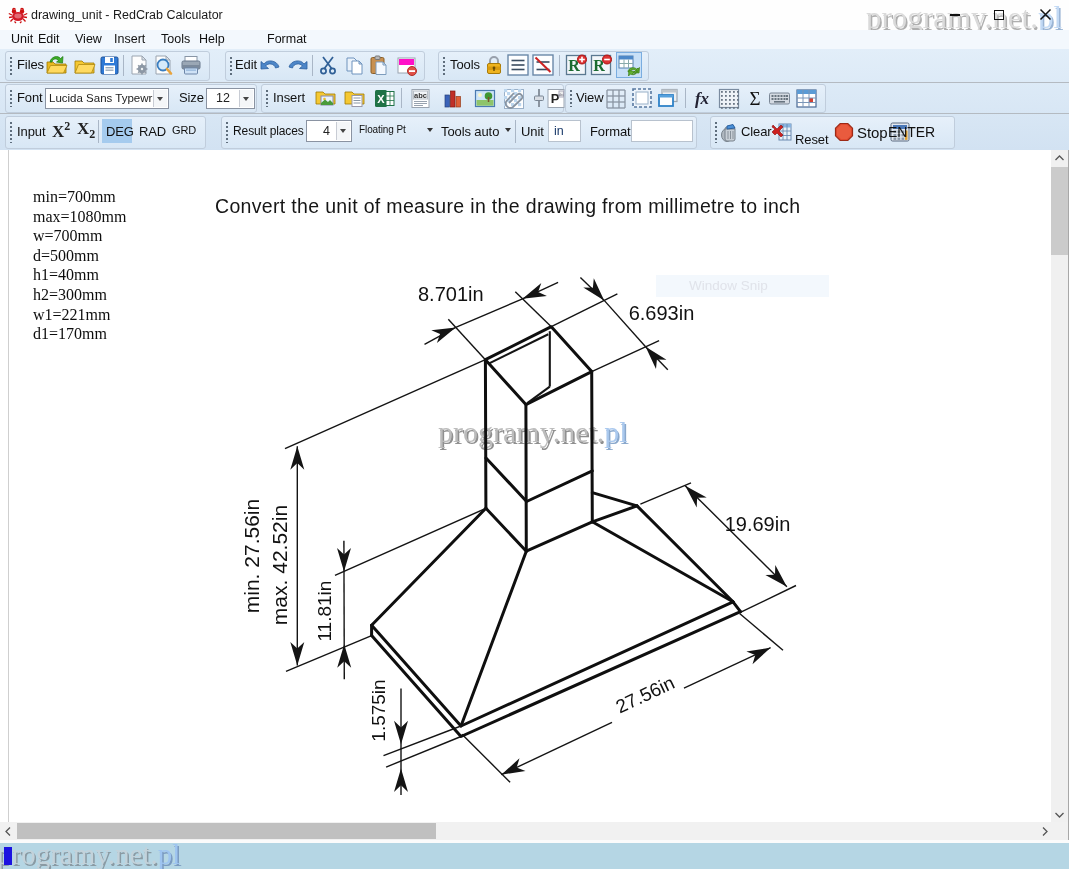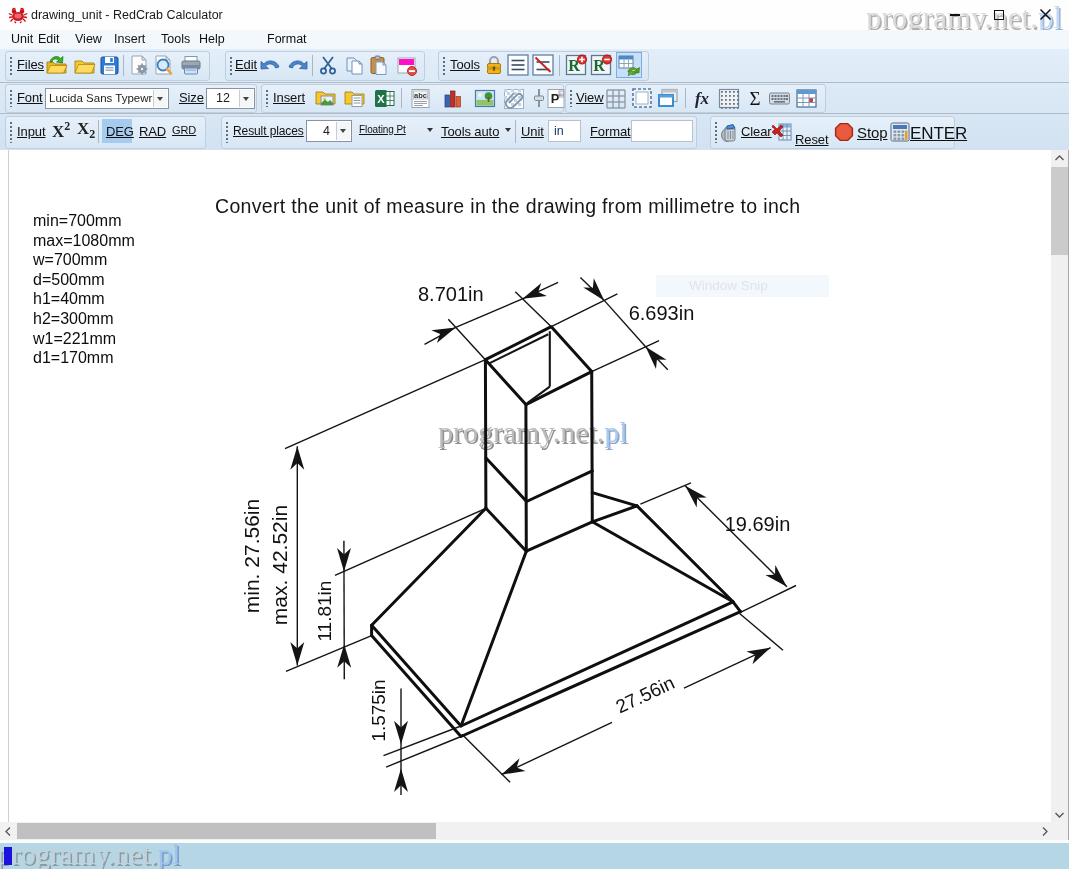--- a/index.html
+++ b/index.html
@@ -6,28 +6,28 @@
 #titlebar{left:0;top:0;width:1069px;height:30px;background:#fefefe;border-bottom:1px solid #e8eef5;}
 #title{left:31px;top:8px;font-size:12.5px;color:#1a1a1a;}
 .wm{font-family:"Liberation Serif",serif;white-space:nowrap;}
 #wmtop{left:866px;top:0px;font-size:31px;color:#dadada;text-shadow:1.5px 2px 0 #aeaeae;}
 #wmtop .pl{color:#c2d9f4;text-shadow:1.5px 2px 0 #9ab4d4;}
 #menubar{left:0;top:30px;width:1069px;height:19px;background:#f3f8fd;font-size:12.5px;color:#111;}
 #menubar span{position:absolute;top:2px;}
 #tbar{left:0;top:49px;width:1069px;height:101px;background:linear-gradient(#e2eef9,#d2e2f2);border-bottom:1px solid #c7d6e6;}
 .grp{position:absolute;border:1px solid #c0cddc;border-radius:3px;background:linear-gradient(#e6f0fa,#d8e7f5);}
 .grip{position:absolute;left:4px;top:5px;width:2px;bottom:5px;background-image:linear-gradient(#5f6e7d 2px,transparent 2px);background-size:2px 4px;}
-.glabel{position:absolute;font-size:12.5px;color:#111;letter-spacing:-0.1px;text-decoration:underline;}
+.glabel{position:absolute;font-size:12.5px;color:#111;letter-spacing:-0.1px;}
 .combo{position:absolute;background:#fff;border:1px solid #8a93a2;font-size:12.5px;color:#222;}
 .ddbtn{position:absolute;right:1px;top:1px;bottom:1px;width:13px;background:#f4f6f8;border-left:1px solid #c8ccd4;}
 .ddbtn:after{content:"";position:absolute;left:3px;top:7px;border:3.5px solid transparent;border-top:4.5px solid #444;}
 .darr{display:inline-block;vertical-align:2px;margin-left:4px;border:3.5px solid transparent;border-top:4.5px solid #333;}
 #canvas{left:0;top:150px;width:1051px;height:672px;background:#fff;}
 #mleft{left:8px;top:150px;bottom:47px;width:1px;background:#cfcfcf;height:672px;}
-#monoblock{left:33px;top:187px;font-family:Liberation Sans, sans-serif;font-size:16px;line-height:19.6px;color:#0d0d0d;white-space:pre;margin-top:24px;}
+#monoblock{left:33px;top:187px;font-family:Liberation Serif, serif;font-size:16px;line-height:19.6px;color:#0d0d0d;white-space:pre;}
 #ctitle{left:215px;top:195px;font-size:19.5px;color:#161616;letter-spacing:0.33px;}
 #wsnip{left:656px;top:275px;width:173px;height:22px;background:#f3f8fd;}
 #wsniptx{left:689px;top:278px;font-size:13.5px;color:#e0e3ea;}
 #wmmid{left:438px;top:415px;font-size:30px;color:#bcbcbc;text-shadow:1.5px 2px 0 #8f8f8f;}
 #wmmid .pl{color:#abc9ee;text-shadow:1.5px 2px 0 #8aa8cc;}
 #vscroll{left:1051px;top:150px;width:18px;height:672px;background:#f0f0f0;}
 #vthumb{left:1051px;top:167px;width:17px;height:88px;background:#cbcbcb;}
 
 
 #hscroll{left:0;top:822px;width:1051px;height:18px;background:#f1f1f1;}
@@ -466,21 +466,21 @@
         <rect x="4.5" y="16.5" width="2.8" height="2.4"></rect>
         <rect x="8.5" y="9.5" width="2.8" height="2.4"></rect>
         <rect x="8.5" y="13.0" width="2.8" height="2.4"></rect>
         <rect x="8.5" y="16.5" width="2.8" height="2.4"></rect>
         <rect x="12.5" y="9.5" width="2.8" height="2.4"></rect>
         <rect x="12.5" y="13.0" width="2.8" height="2.4"></rect>
         <rect x="12.5" y="16.5" width="2.8" height="2.4"></rect>
       </g>
       <rect x="16" y="9.5" width="2.5" height="9.4" fill="#e0a030"></rect>
     </svg>
-<div class="glabel" style="left:910px;top:75px;font-size:17px">ENTER</div>
+<div class="glabel" style="left:888px;top:75px;font-size:14px">ENTER</div>
   </div>
 <div class="abs" id="canvas"></div>
 <div class="abs" id="mleft"></div>
 <div class="abs" id="monoblock">min=700mm
 max=1080mm
 w=700mm
 d=500mm
 h1=40mm
 h2=300mm
 w1=221mm

